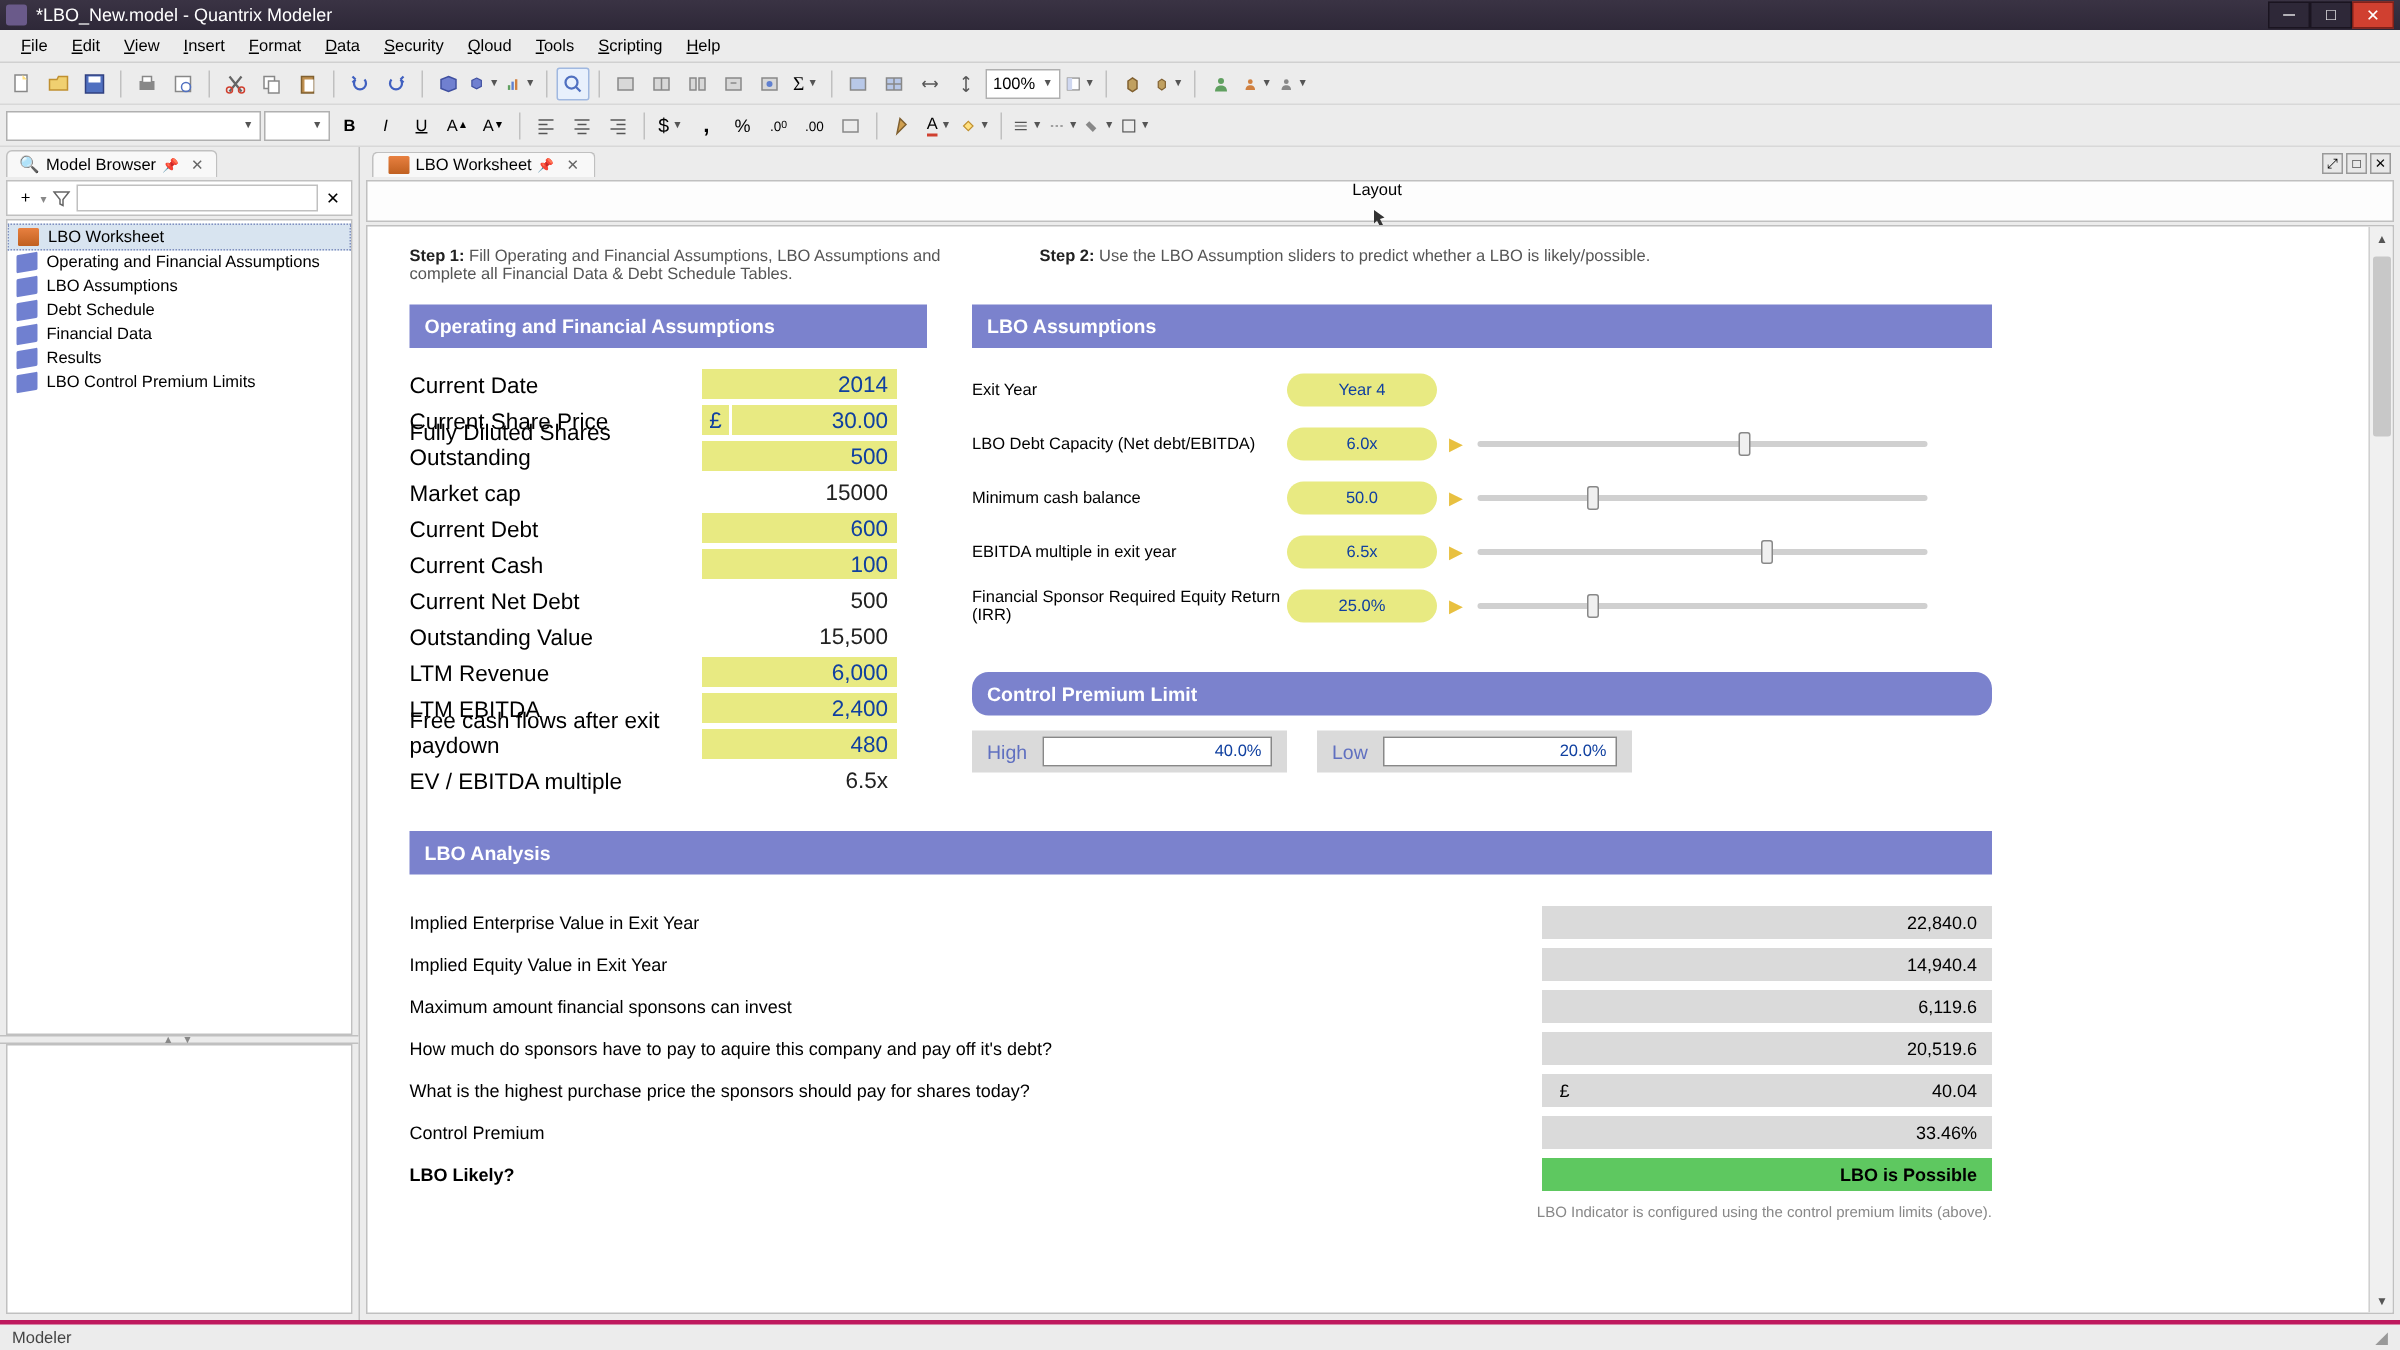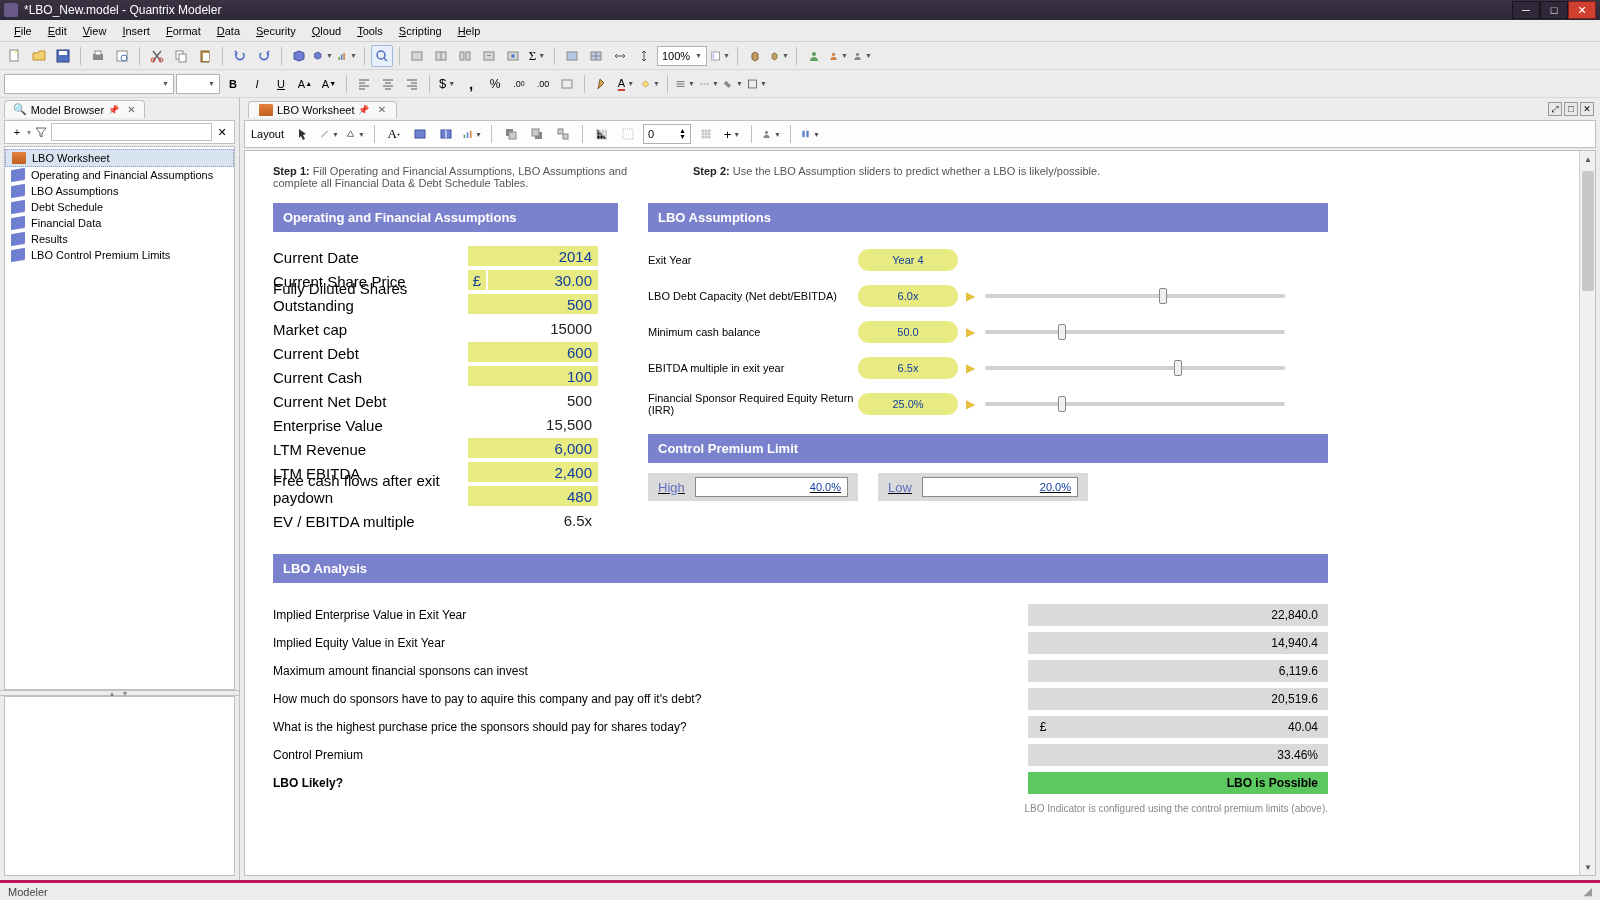--- a/index.html
+++ b/index.html
@@ -50,21 +50,21 @@
 .splitter-h .arrows { font-size: 7px; color: #888; letter-spacing: 2px; }
 .bottom-pane { height: 180px; background: #fff; border: 1px solid #c0c0c0; margin: 0 4px 4px 4px; }
 
 
 .workarea { flex: 1; display: flex; flex-direction: column; background: #ececec; }
 .ws-tabbar { height: 22px; display: flex; align-items: center; }
 .ws-tabbar .tab { background: #f8f8f8; border: 1px solid #c0c0c0; border-bottom: none; border-radius: 4px 4px 0 0; padding: 2px 10px; display: flex; align-items: center; gap: 4px; font-size: 11px; margin-left: 8px; }
 .ws-tabbar .spacer { flex: 1; }
 .ws-tabbar .panelbtns { display: flex; gap: 2px; margin-right: 6px; }
 .ws-tabbar .pb { width: 14px; height: 14px; font-size: 9px; display: flex; align-items: center; justify-content: center; border: 1px solid #999; background: #e8e8e8; }
-.ws-toolbar { height: 28px; background: #fdfdfd; border: 1px solid #c0c0c0; margin: 0 4px; display: flex; align-items: center; padding: 0 6px; gap: 4px; }
+.ws-toolbar { height: 28px; background: #fdfdfd; border: 1px solid #c0c0c0; margin: 0 4px; display: flex; align-items: center; padding: 0 6px; gap: 4px; flex-direction: column; }
 .ws-toolbar .lbl { font-size: 11px; margin-right: 4px; }
 .ws-content-wrap { flex: 1; margin: 2px 4px 4px 4px; border: 1px solid #c0c0c0; background: #fff; position: relative; overflow: hidden; }
 .ws-content { position: absolute; inset: 0 16px 0 0; overflow-y: auto; padding: 14px 28px 30px 28px; }
 .scrollbar-v { position: absolute; top: 0; right: 0; width: 16px; height: 100%; background: #f0f0f0; border-left: 1px solid #d0d0d0; }
 .scrollbar-v .thumb { position: absolute; top: 20px; left: 2px; width: 12px; height: 120px; background: #c8c8c8; border-radius: 2px; }
 .scrollbar-v .arrowup, .scrollbar-v .arrowdown { position: absolute; left: 0; width: 16px; height: 16px; display: flex; align-items: center; justify-content: center; font-size: 8px; color: #555; }
 .scrollbar-v .arrowup { top: 0; }
 .scrollbar-v .arrowdown { bottom: 0; }
 
 
@@ -81,21 +81,21 @@
 .frow .fval.editable { background: #e8ea82; }
 .frow .fval.plain { color: #222; }
 
 .arow { display: flex; align-items: center; height: 36px; font-size: 11px; }
 .arow .alabel { width: 210px; }
 .arow .aval { width: 100px; height: 22px; background: #e8ea82; display: flex; align-items: center; justify-content: center; color: #1040a0; margin-right: 8px; border-radius: 11px; }
 .arow .play { color: #e8c040; font-size: 12px; margin-right: 10px; }
 .arow .sliderline { position: relative; width: 300px; height: 4px; background: #d0d0d0; border-radius: 2px; }
 .arow .slider-thumb { position: absolute; top: -6px; width: 8px; height: 16px; background: #f0f0f0; border: 1px solid #888; border-radius: 2px; }
 
-.cpl-row { display: flex; gap: 20px; margin-top: 10px; text-decoration: underline; }
+.cpl-row { display: flex; gap: 20px; margin-top: 10px; }
 .cpl-box { width: 210px; height: 28px; background: #dadada; display: flex; align-items: center; padding: 0 10px; gap: 10px; }
 .cpl-box .cplabel { color: #6070c0; font-size: 13px; }
 .cpl-box .cpval { flex: 1; height: 20px; background: #fff; border: 1px solid #888; display: flex; align-items: center; justify-content: flex-end; padding: 0 6px; color: #1040a0; }
 
 .analysis-hdr { background: #7b82cd; color: #fff; font-weight: bold; font-size: 13px; padding: 7px 10px; margin: 24px 0 18px 0; width: 1055px; }
 .anarow { display: flex; align-items: center; height: 28px; font-size: 12px; width: 1055px; }
 .anarow .anlabel { flex: 1; }
 .anarow .anprefix { width: 30px; background: #dadada; height: 22px; display: flex; align-items: center; justify-content: center; }
 .anarow .anval { width: 300px; height: 22px; background: #dadada; display: flex; align-items: center; justify-content: flex-end; padding: 0 10px; }
 .anarow.highlight .anval { background: #5ec860; font-weight: bold; }
@@ -648,21 +648,21 @@
                 </div>
                 <div class="frow">
                   <div class="flabel">Current Cash</div>
                   <div class="fval editable">100</div>
                 </div>
                 <div class="frow">
                   <div class="flabel">Current Net Debt</div>
                   <div class="fval plain">500</div>
                 </div>
                 <div class="frow">
-                  <div class="flabel">Enterprise Value</div>
+                  <div class="flabel">Outstanding Value</div>
                   <div class="fval plain">15,500</div>
                 </div>
                 <div class="frow">
                   <div class="flabel">LTM Revenue</div>
                   <div class="fval editable">6,000</div>
                 </div>
                 <div class="frow">
                   <div class="flabel">LTM EBITDA</div>
                   <div class="fval editable">2,400</div>
                 </div>
@@ -709,21 +709,21 @@
                 </div>
                 <div class="arow">
                   <div class="alabel">Financial Sponsor Required Equity Return (IRR)</div>
                   <div class="aval">25.0%</div>
                   <div class="play">▶</div>
                   <div class="sliderline">
                     <div class="slider-thumb" style="left: 72.5px;"></div>
                   </div>
                 </div>
               </div>
-            <div class="section-hdr" style="margin-top:12px;">Control Premium Limit</div>
+            <div class="section-hdr" style="margin-top:26px;border-radius:11px;">Control Premium Limit</div>
             <div class="cpl-row">
               <div class="cpl-box">
                 <span class="cplabel">High</span>
                 <span class="cpval">40.0%</span>
               </div>
               <div class="cpl-box">
                 <span class="cplabel">Low</span>
                 <span class="cpval">20.0%</span>
               </div>
             </div>

